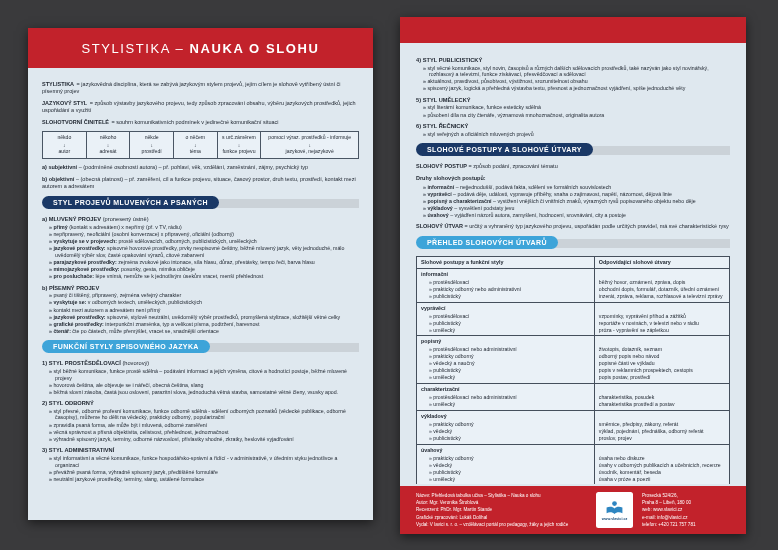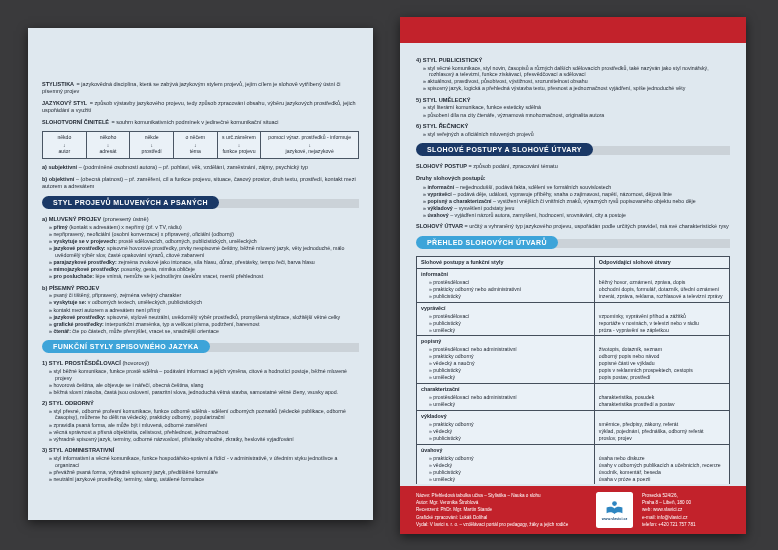--- a/index.html
+++ b/index.html
@@ -66,20 +66,24 @@
   .finfo{flex:1;color:#fff;font-size:4.6px;line-height:1.6}
   .flogo{width:37px;height:36px;background:#fff;border-radius:2.5px;display:flex;flex-direction:column;align-items:center;justify-content:center;gap:1px;flex:none}
   .flogo svg{width:19px;height:16px;display:block}
   .flogo-text{font-size:3.7px;color:#1e4e79;font-weight:700}
   .faddr{width:88px;color:#fff;font-size:4.6px;line-height:1.6;flex:none}
 </style>
 </head>
 <body>
 
 <div class="page page1">
+  <div class="red-band title-band">
+    <span class="t-reg">STYLISTIKA –</span>
+    <span class="t-bold">NAUKA O SLOHU</span>
+  </div>
   <div class="content">
 
     <div>
 
     <p class="para"><b class="term">STYLISTIKA</b><span> = jazykovědná disciplína, která se zabývá jazykovým stylem projevů, jejím cílem je slohově vytříbený ústní či písemný projev</span></p>
         <p class="para"><b class="term">JAZYKOVÝ STYL</b><span> = způsob výstavby jazykového projevu, tedy způsob zpracování obsahu, výběru jazykových prostředků, jejich uspořádání a využití</span></p>
         <p class="para"><b class="term">SLOHOTVORNÍ ČINITELÉ</b><span> = souhrn komunikativních podmínek v jedinečné komunikační situaci</span></p>
       </div>
 
     <div class="factors">

